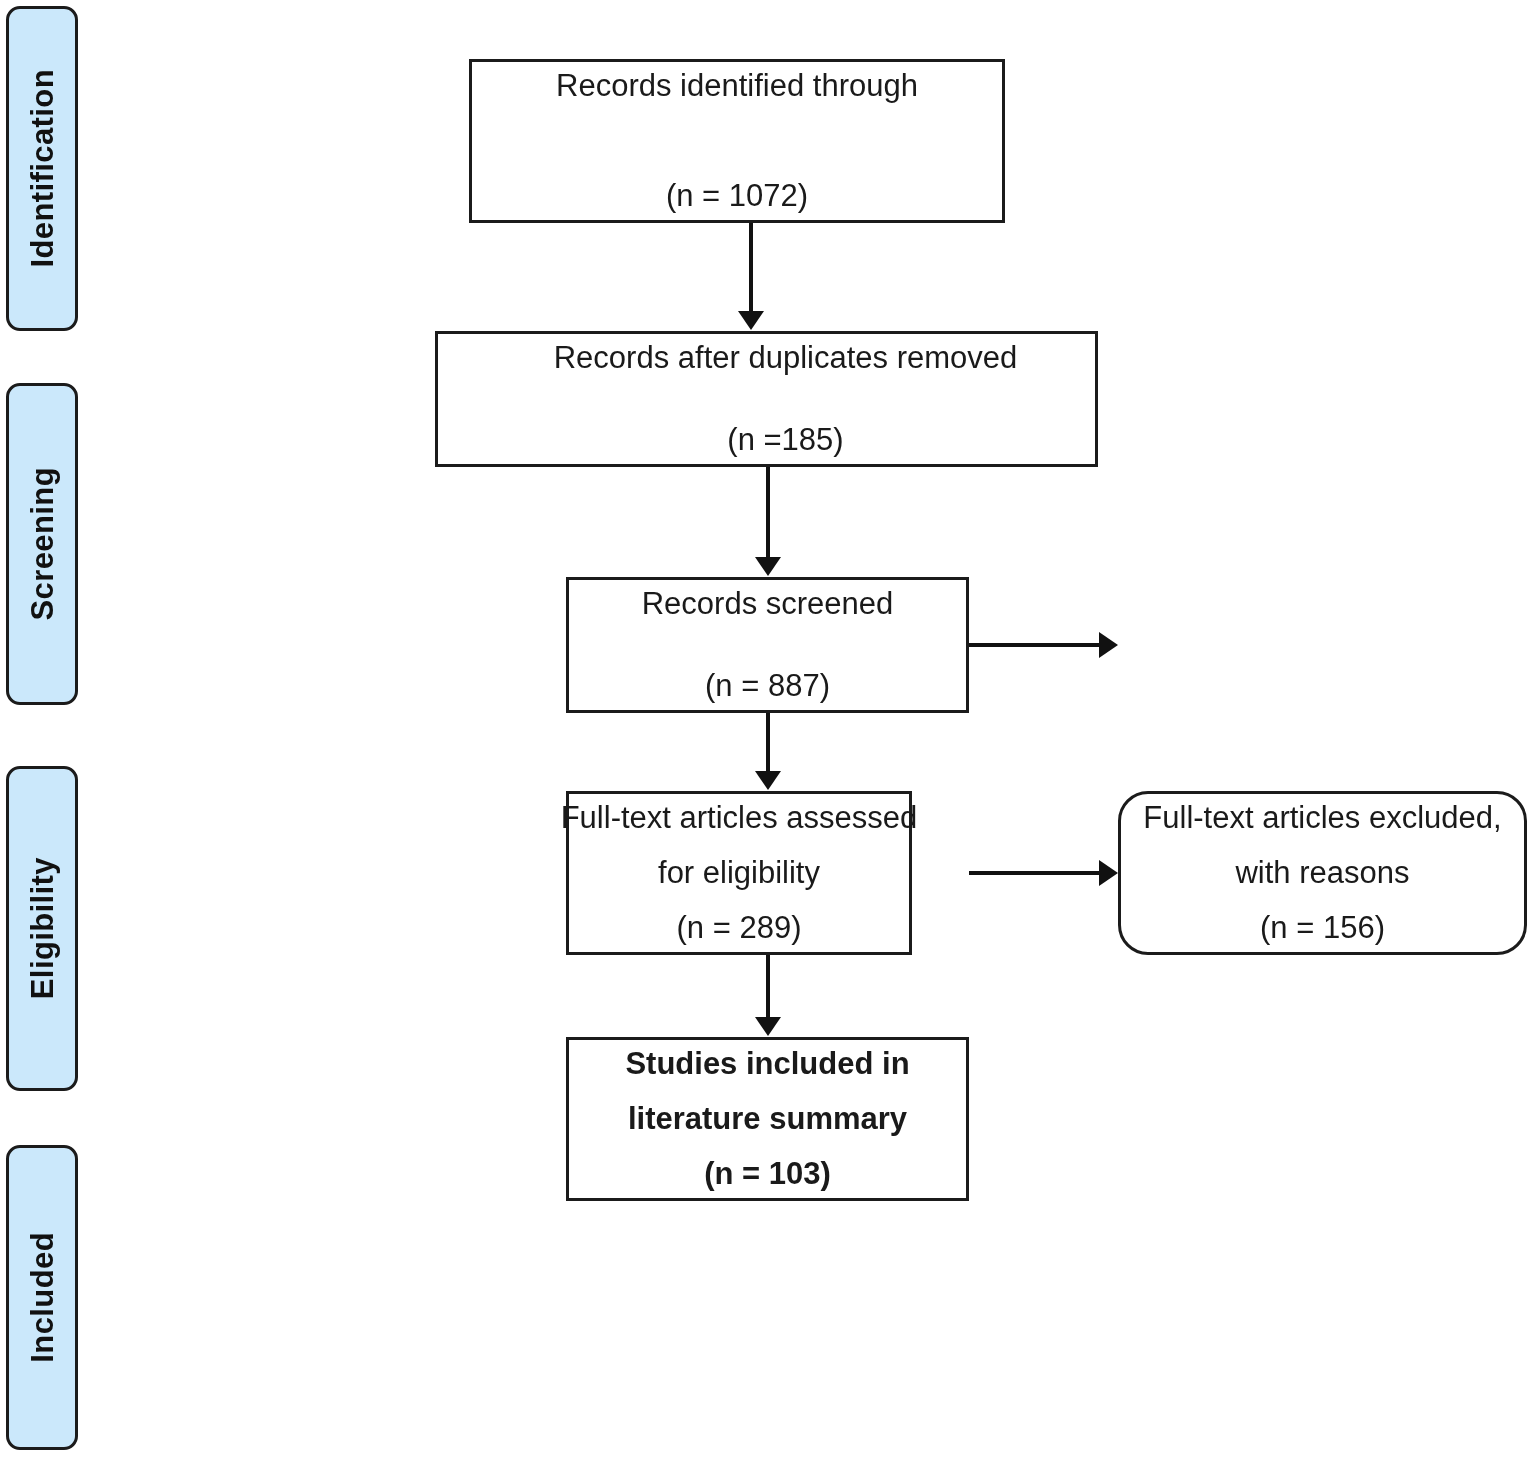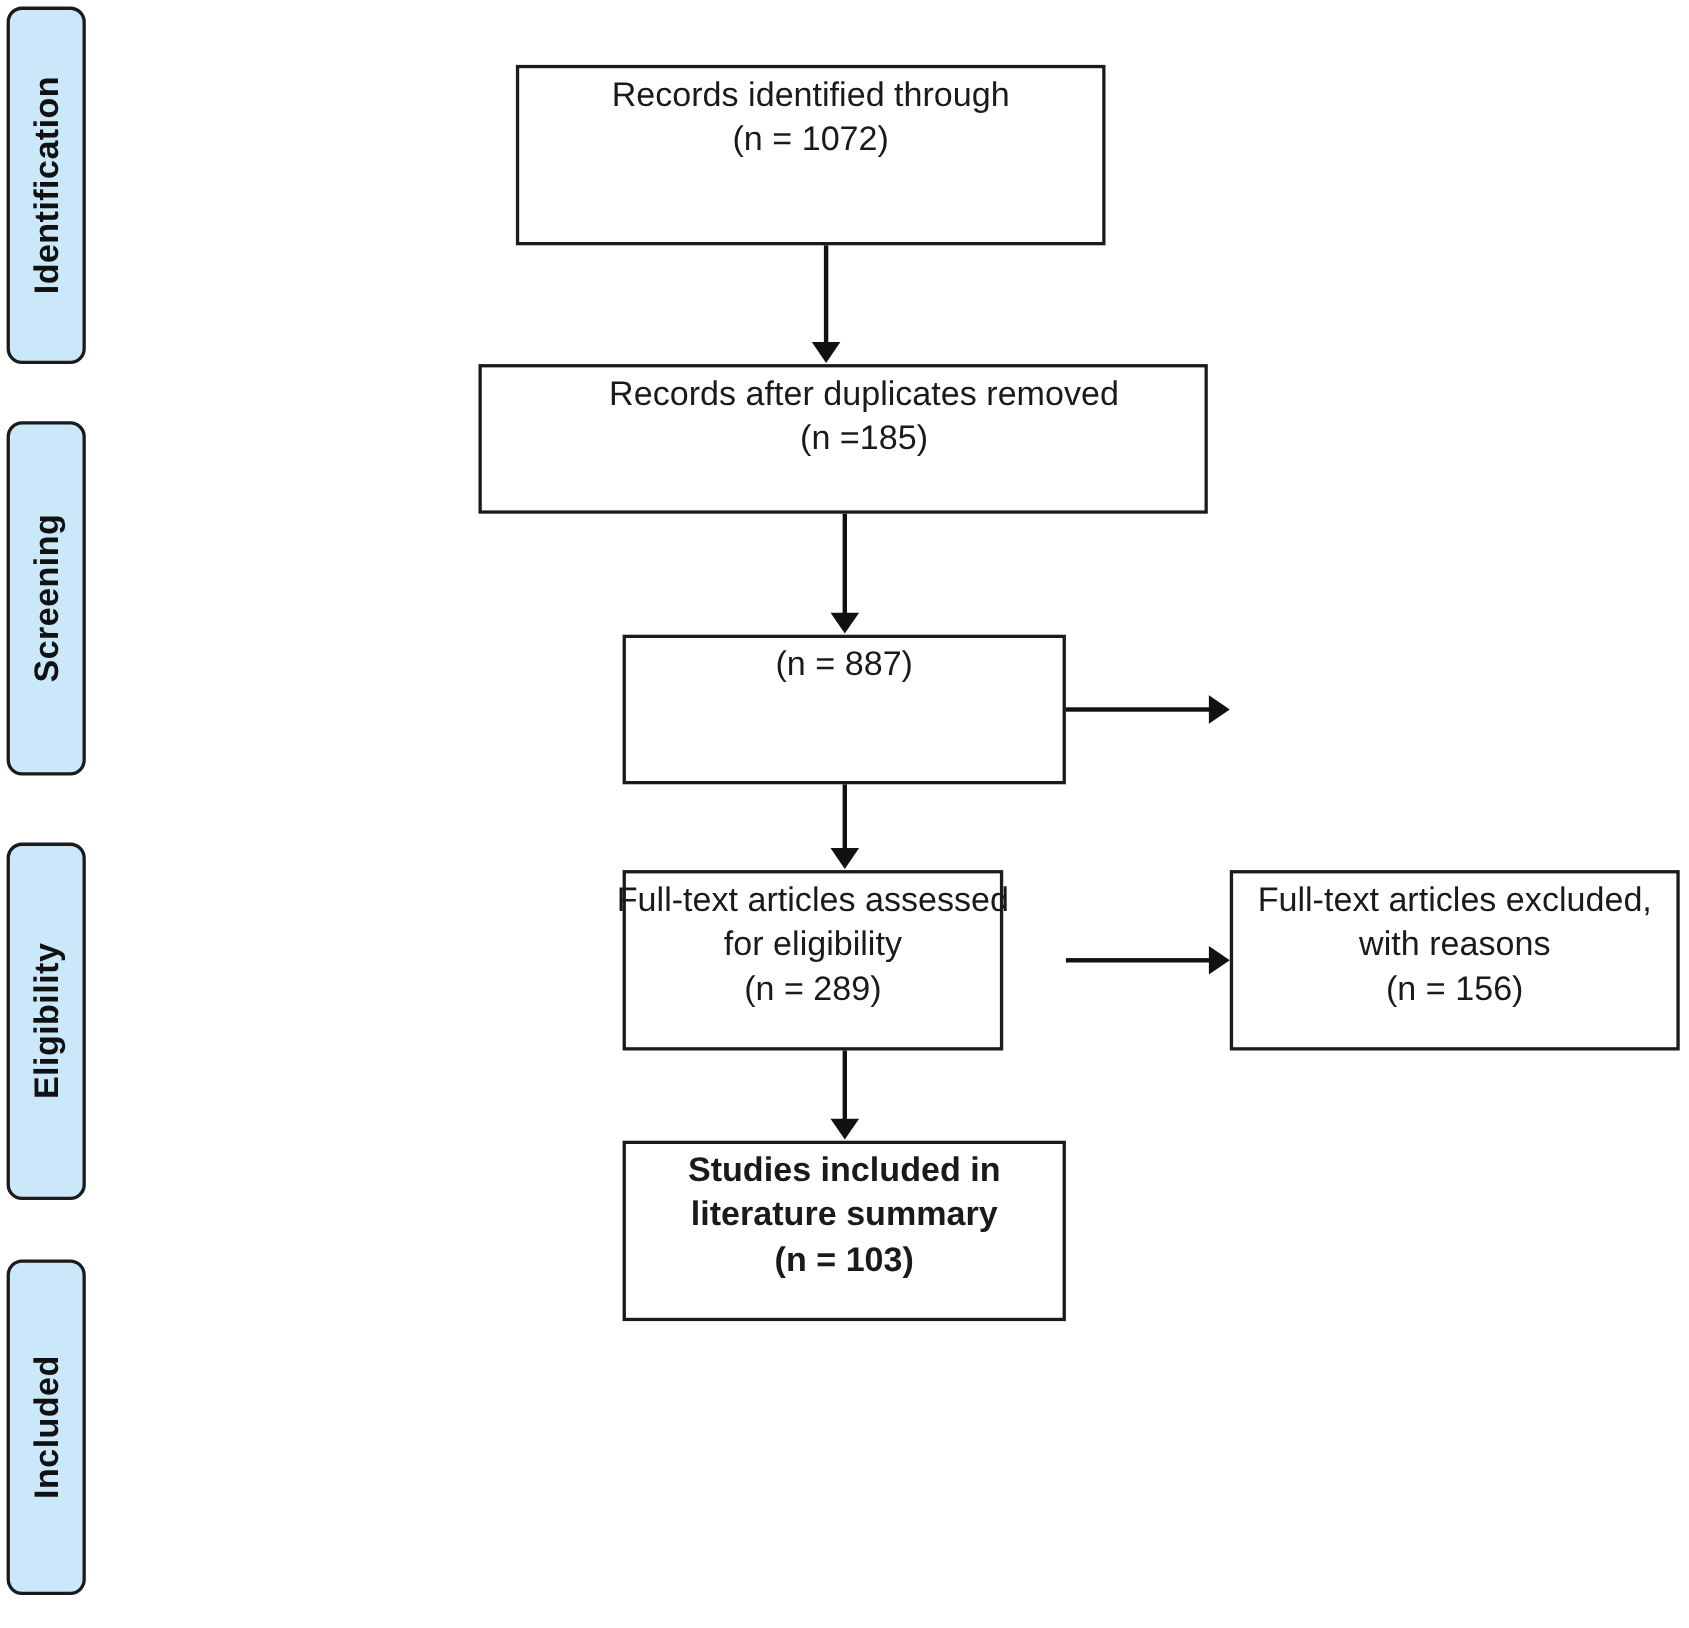--- a/index.html
+++ b/index.html
@@ -43,21 +43,21 @@
 
   
   .node {
     position: absolute;
     box-sizing: border-box;
     background: #ffffff;
     border: 3px solid #1b1b1b;
     display: flex;
     flex-direction: column;
     align-items: center;
-    justify-content: flex-start;
+    justify-content: space-between;
     text-align: center;
     font-size: 31px;
     line-height: 1.30;
     color: #1a1a1a;
     padding: 4px 10px;
   }
   .node .line {
     display: block;
     white-space: nowrap;
   }
@@ -121,40 +121,41 @@
 
   <div class="node" style="left:435px; top:331px; width:663px; height:136px;padding-left:48px;">
     <span class="line">Records after duplicates removed</span>
     <span class="line">(n =185)</span>
   </div>
 
   <div class="vline" style="left:766px; top:467px; height:92px;"></div>
   <div class="arrow-down" style="left:755px; top:557px;"></div>
 
   <div class="node" style="left:566px; top:577px; width:403px; height:136px;">
+    <span class="line">Records screened</span>
     <span class="line">(n = 887)</span>
   </div>
 
   <div class="hline" style="left:969px; top:643px; width:131px;"></div>
   <div class="arrow-right" style="left:1099px; top:632px;"></div>
 
 
   <div class="vline" style="left:766px; top:713px; height:60px;"></div>
   <div class="arrow-down" style="left:755px; top:771px;"></div>
 
   <div class="node" style="left:566px; top:791px; width:346px; height:164px;">
     <span class="line">Full-text articles assessed</span>
     <span class="line">for eligibility</span>
     <span class="line">(n = 289)</span>
   </div>
 
   <div class="hline" style="left:969px; top:871px; width:131px;"></div>
   <div class="arrow-right" style="left:1099px; top:860px;"></div>
 
-  <div class="node" style="left:1118px; top:791px; width:409px; height:164px;">
+  <div class="node" style="left:1118px; top:791px; width:409px; height:164px;border-radius:30px;">
     <span class="line">Full-text articles excluded,</span>
     <span class="line">with reasons</span>
     <span class="line">(n = 156)</span>
   </div>
 
   <div class="vline" style="left:766px; top:955px; height:64px;"></div>
   <div class="arrow-down" style="left:755px; top:1017px;"></div>
 
   <div class="node" style="left:566px; top:1037px; width:403px; height:164px;font-weight:bold;">
     <span class="line">Studies included in</span>

